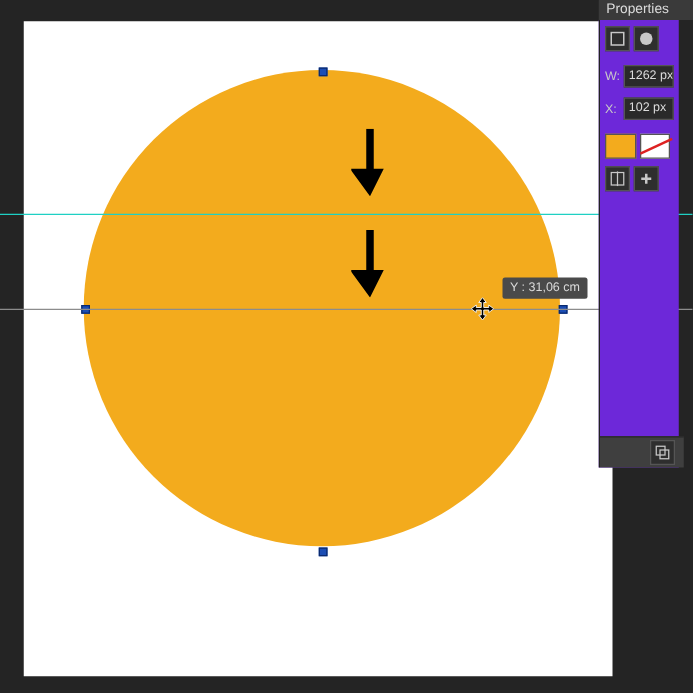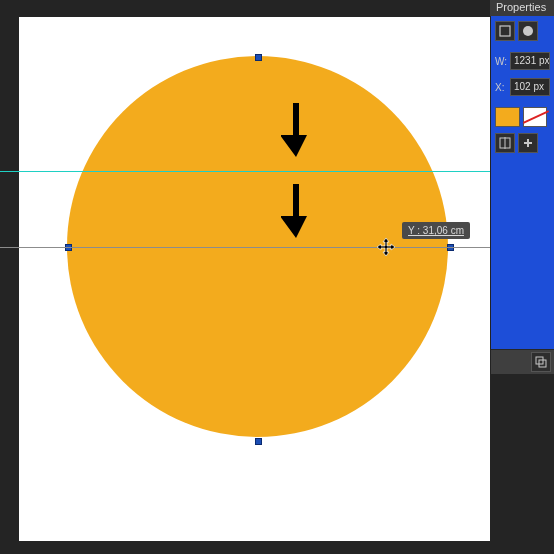--- a/index.html
+++ b/index.html
@@ -13,23 +13,23 @@
   .dot-right{left:447px;top:244px;}
   .guide-h{position:absolute;left:0;width:100%;height:0;}
   .guide-cyan{top:171px;border-top:1px solid #1fd0c4;}
   .guide-gray{top:247px;border-top:1px solid #8c8c8c;}
   .arrow{position:absolute;color:#000;}
   .arrow svg{display:block;}
   .arrow1{left:281px;top:103px;}
   .arrow2{left:281px;top:184px;}
   .cursor-move{position:absolute;left:377px;top:238px;}
   .cursor-move svg{display:block;}
-  .tip{position:absolute;left:402px;top:222px;background:#4a4a4a;color:#d9d9d9;font-size:10px;padding:3px 6px;border-radius:2px;white-space:nowrap;text-decoration:underline;}
+  .tip{position:absolute;left:402px;top:222px;background:#4a4a4a;color:#d9d9d9;font-size:10px;padding:3px 6px;border-radius:2px;white-space:nowrap;}
   
-  .panel{position:absolute;right:0;top:16px;width:63px;height:358px;background:#1d4ed8;border-left:1px solid #222;color:#c8c8c8;font-size:10px;}
+  .panel{position:absolute;right:11px;top:16px;width:63px;height:358px;background:#6d28d9;border-left:1px solid #222;color:#c8c8c8;font-size:10px;}
   .panel-title{position:absolute;left:-1px;top:-18px;width:72px;height:18px;background:#3a3a3a;border-top-left-radius:3px;border-top-right-radius:3px;line-height:18px;padding-left:6px;font-size:11px;color:#dcdcdc;}
   .panel-row{display:flex;align-items:center;height:22px;}
   .panel-sec{padding:4px 4px 0 4px;}
   .icon-btn{width:18px;height:18px;background:#2e2e2e;border:1px solid #555;margin-right:3px;display:flex;align-items:center;justify-content:center;}
   .icon-btn svg{display:block;}
   .panel-label{width:15px;color:#c8c8c8;}
   .panel-val{flex:1;height:16px;background:#2a2a2a;border:1px solid #555;line-height:16px;padding-left:3px;color:#dcdcdc;white-space:nowrap;overflow:hidden;}
   .gap{height:4px;}
   .swatch{width:24px;height:18px;border:1px solid #555;margin-right:3px;}
   .swatch-fill{background:#f3ab1d;}
@@ -83,21 +83,21 @@
         <div class="icon-btn">
           <svg width="12" height="12">
               <circle cx="6" cy="6" r="5" fill="#c8c8c8"></circle>
             </svg>
         </div>
       </div>
       <div class="gap"></div>
         <div class="gap"></div>
       <div class="panel-row">
         <span class="panel-label">W:</span>
-        <div class="panel-val">1231 px</div>
+        <div class="panel-val">1262 px</div>
       </div>
       <div class="gap"></div>
       <div class="panel-row">
         <span class="panel-label">X:</span>
         <div class="panel-val">102 px</div>
       </div>
       <div class="gap"></div>
         <div class="gap"></div>
       <div class="panel-row">
         <div class="swatch swatch-fill" title="#f3ab1d"></div>

